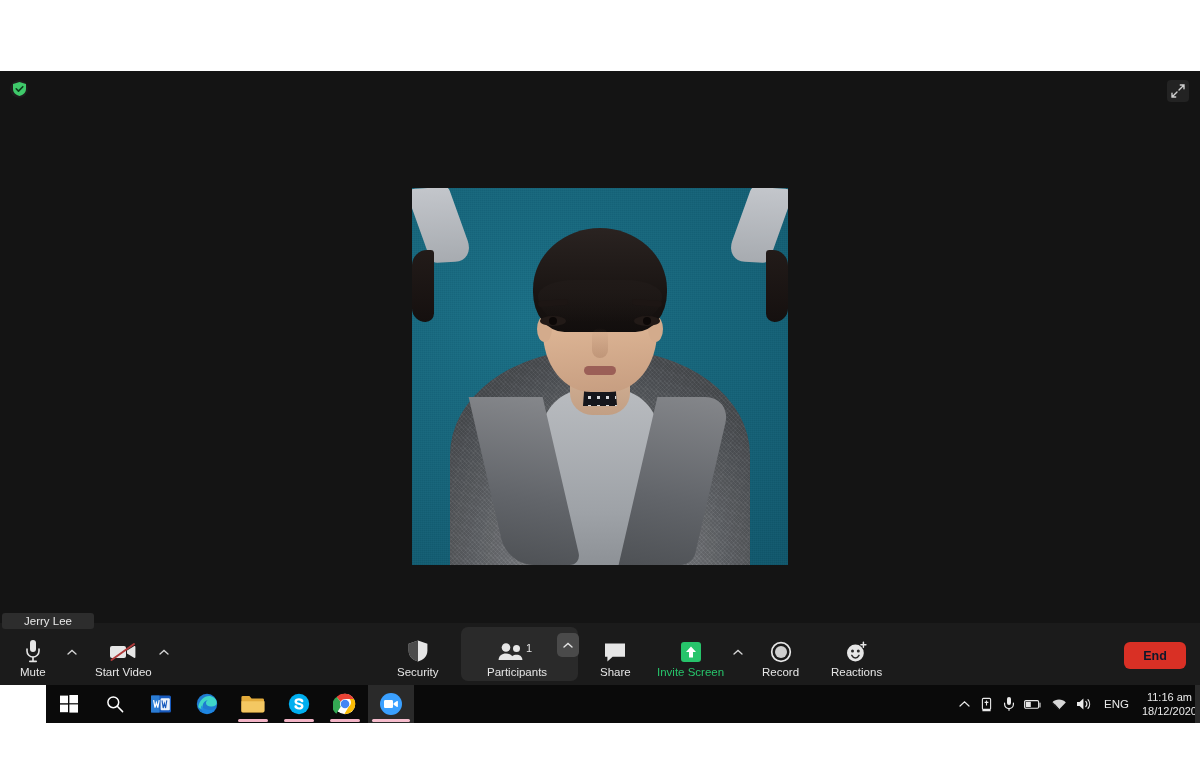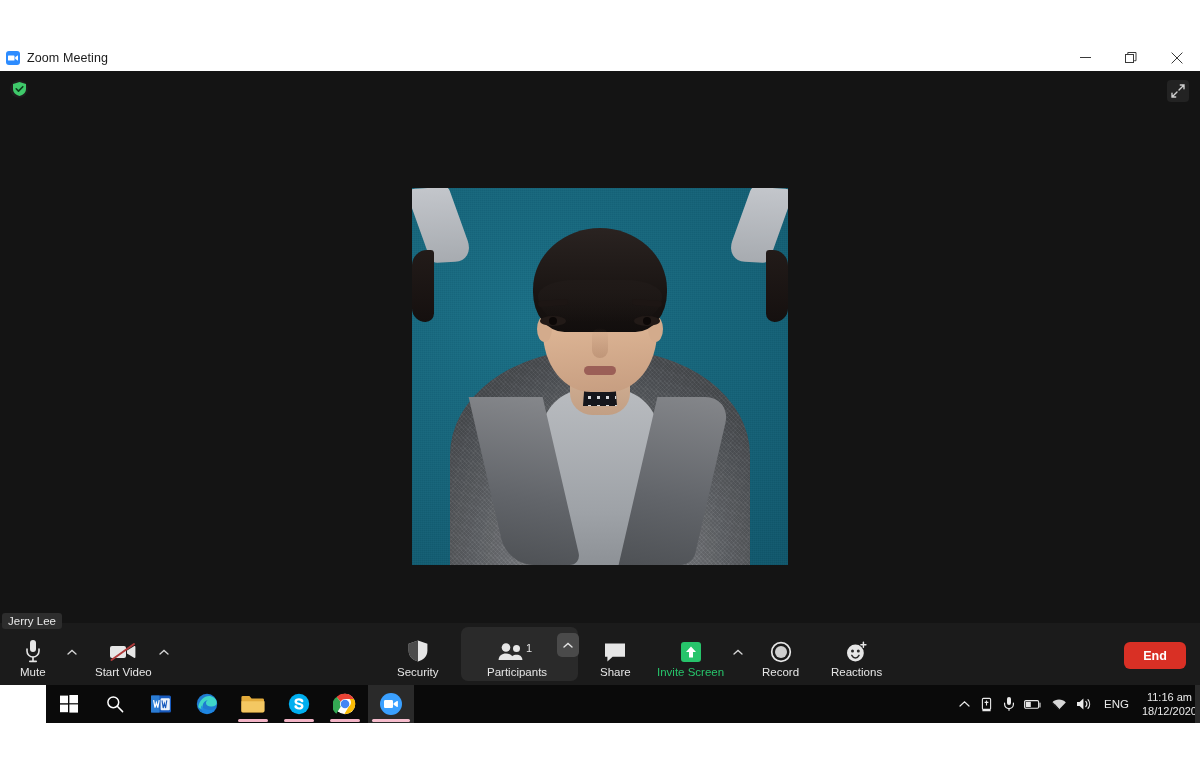--- a/index.html
+++ b/index.html
@@ -197,35 +197,35 @@
   }
   .ctrl .glyph { height: 26px; display: flex; align-items: flex-end; justify-content: center; }
   .ctrl .lbl { line-height: 13px; }
   .caret {
     position: absolute; bottom: 27px; width: 14px; height: 13px;
     display: flex; align-items: center; justify-content: center;
   }
   .name-tag {
     position: absolute; left: 2px; bottom: 56px;
     background: #2d2d2d; color: #e9e9e9; font-size: 11.5px;
-    padding: 2px 6px; border-radius: 3px; margin-top: 12px;
+    padding: 2px 22px; border-radius: 3px; margin-top: 12px;
   }
   .ctrl-participants {
     position: absolute; bottom: 4px; left: 461px; width: 117px; height: 54px;
     background: #2a2a2a; border-radius: 7px;
   }
   .part-caret-bg {
     position: absolute; left: 557px; bottom: 28px; width: 22px; height: 24px;
     background: #4a4a4a; border-radius: 5px;
     display: flex; align-items: center; justify-content: center;
   }
   .share-label { color: #27c46b !important; }
   .end-btn {
     position: absolute; right: 14px; bottom: 16px; width: 62px; height: 27px;
-    background: #d93025; color: #ffffff; border-radius: 6px;
+    background: #d93025; color: #0f172a; border-radius: 6px;
     display: flex; align-items: center; justify-content: center;
     font-size: 12.5px; font-weight: bold;
   }
 
   
   .taskbar {
     position: absolute; left: 0; top: 685px; width: 1200px; height: 38px;
     background: #0a0a0a; display: flex; align-items: center; margin-left: 46px;
   }
   .tb-item {
@@ -256,48 +256,20 @@
   .below-taskbar { position: absolute; left: 0; top: 723px; width: 1200px; height: 47px; background: #ffffff; }
   .above-title { position: absolute; left: 0; top: 0; width: 1200px; height: 44px; background: #ffffff; }
 </style>
 </head>
 <body>
 
 <div id="screen">
 
   <div class="above-title"></div>
 
-  <div class="titlebar">
-    <div class="title-left">
-      <span class="zoom-logo">
-        <svg width="10" height="8" viewBox="0 0 10 8">
-            <path d="M0.6 1.4h5.2c.4 0 .7.3.7.7v3.8c0 .4-.3.7-.7.7H.6c-.4 0-.6-.3-.6-.7V2.1c0-.4.2-.7.6-.7z" fill="#fff"></path>
-            <path d="M7.2 3.3 9.5 1.6c.2-.2.5 0 .5.2v4.4c0 .3-.3.4-.5.2L7.2 4.7z" fill="#fff"></path>
-          </svg>
-      </span>
-      <span class="title-text">Zoom Meeting</span>
-    </div>
-    <div class="title-spacer"></div>
-    <div class="winctl">
-      <svg width="11" height="11" viewBox="0 0 11 11">
-          <rect x="0" y="5" width="11" height="1" fill="#3a3a3a"></rect>
-        </svg>
-    </div>
-    <div class="winctl">
-      <svg width="12" height="12" viewBox="0 0 12 12" fill="none" stroke="#3a3a3a" stroke-width="1">
-          <rect x="0.5" y="2.5" width="8" height="8"></rect>
-          <path d="M2.8 2.3V0.5h8.2v8.2H9.2"></path>
-        </svg>
-    </div>
-    <div class="winctl">
-      <svg width="12" height="12" viewBox="0 0 12 12" stroke="#3a3a3a" stroke-width="1">
-          <path d="M0.6 0.6 11.4 11.4M11.4 0.6 0.6 11.4"></path>
-        </svg>
-    </div>
-  </div>
 
   <div class="appbody">
 
     <div class="shield-badge">
       <svg width="13" height="14" viewBox="0 0 13 14">
           <path d="M6.5 0 13 2.1v4.6c0 4-2.8 6.3-6.5 7.3C2.8 13 0 10.7 0 6.7V2.1z" fill="#3fc96a"></path>
           <path d="M3.2 6.8 5.5 9.1l4.3-4.4" stroke="#0c3d1c" stroke-width="1.6" fill="none" stroke-linecap="round" stroke-linejoin="round"></path>
         </svg>
     </div>
 

